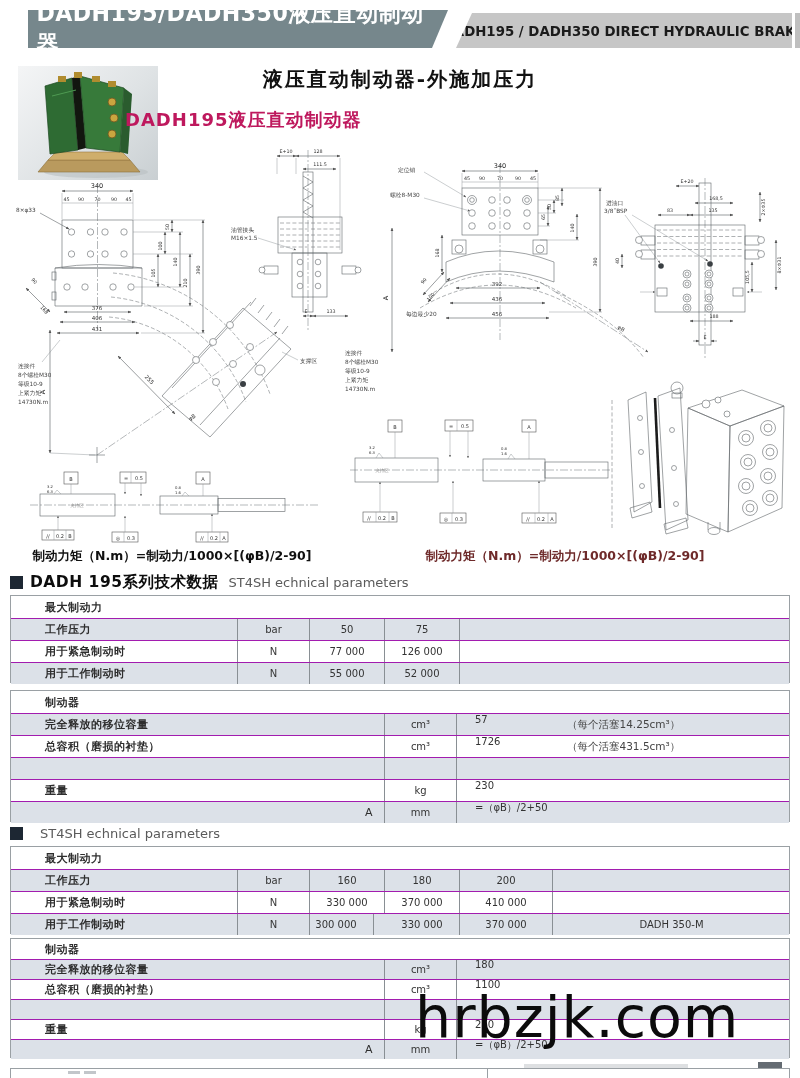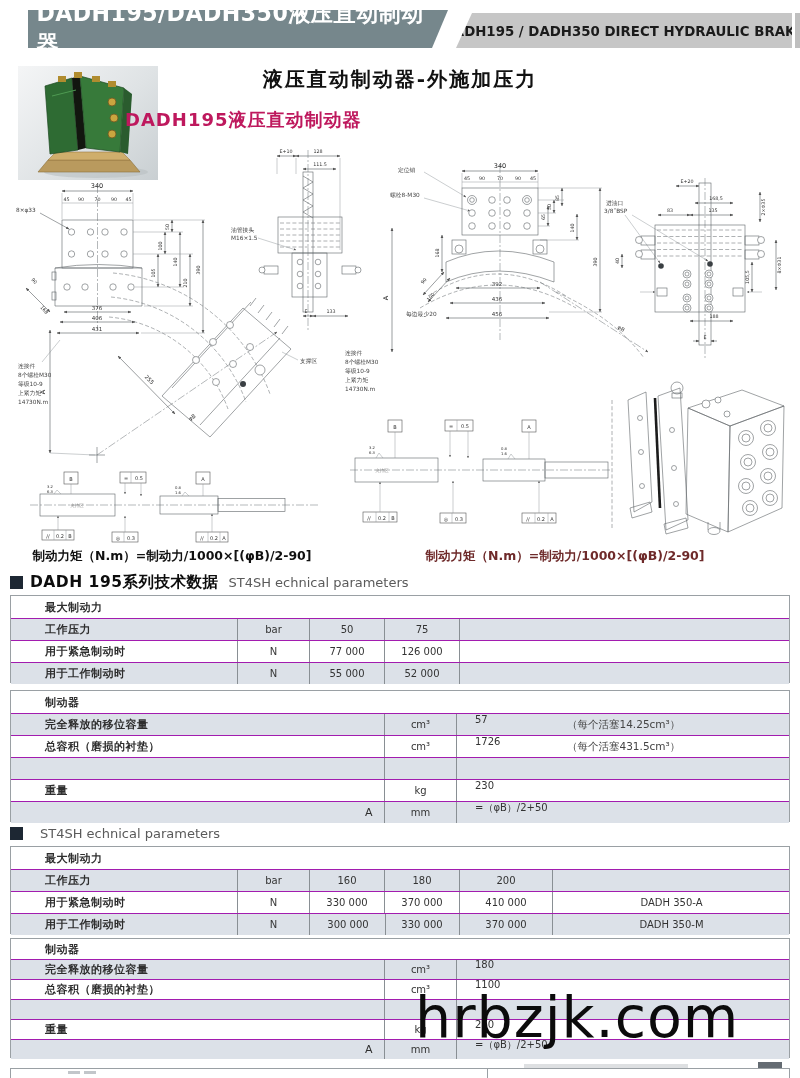--- a/index.html
+++ b/index.html
@@ -640,26 +640,25 @@
       <div class="colv" style="left:299px;width:75px">160</div>
       <div class="colv" style="left:374px;width:75px">180</div>
       <div class="colv" style="left:449px;width:93px">200</div>
     </div>
     <div class="trow">
       <div class="lab">用于紧急制动时</div>
       <div class="colv cu" style="left:226px;width:73px">N</div>
       <div class="colv" style="left:299px;width:75px">330 000</div>
       <div class="colv" style="left:374px;width:75px">370 000</div>
       <div class="colv" style="left:449px;width:93px">410 000</div>
-      <div class="colv nob" style="left:542px;width:237px">DADH 350-A</div>
     </div>
     <div class="trow g">
       <div class="lab">用于工作制动时</div>
       <div class="colv cu" style="left:226px;width:73px">N</div>
-      <div class="colv" style="left:300px;width:75px">300 000</div>
+      <div class="colv" style="left:288px;width:75px">300 000</div>
       <div class="colv" style="left:374px;width:75px">330 000</div>
       <div class="colv" style="left:449px;width:93px">370 000</div>
       <div class="colv nob" style="left:542px;width:237px">DADH 350-M</div>
     </div>
   </div>
 
   <div class="tbox" style="top:938px;height:120px">
     <div class="trow h20">
       <div class="lab">制动器</div>
     </div>

